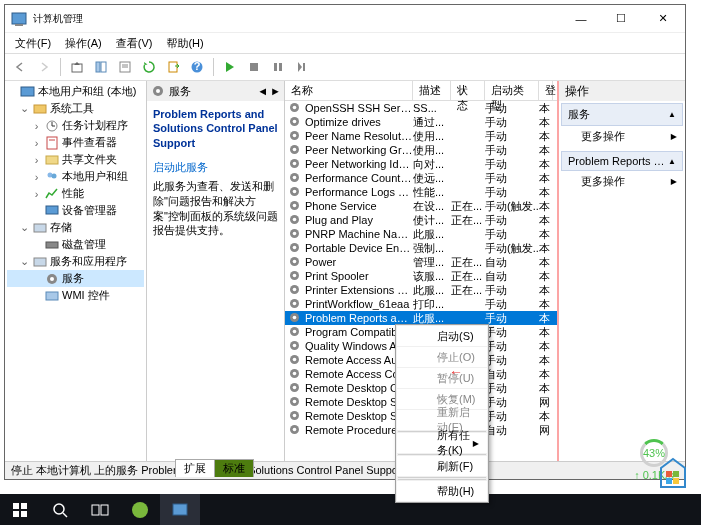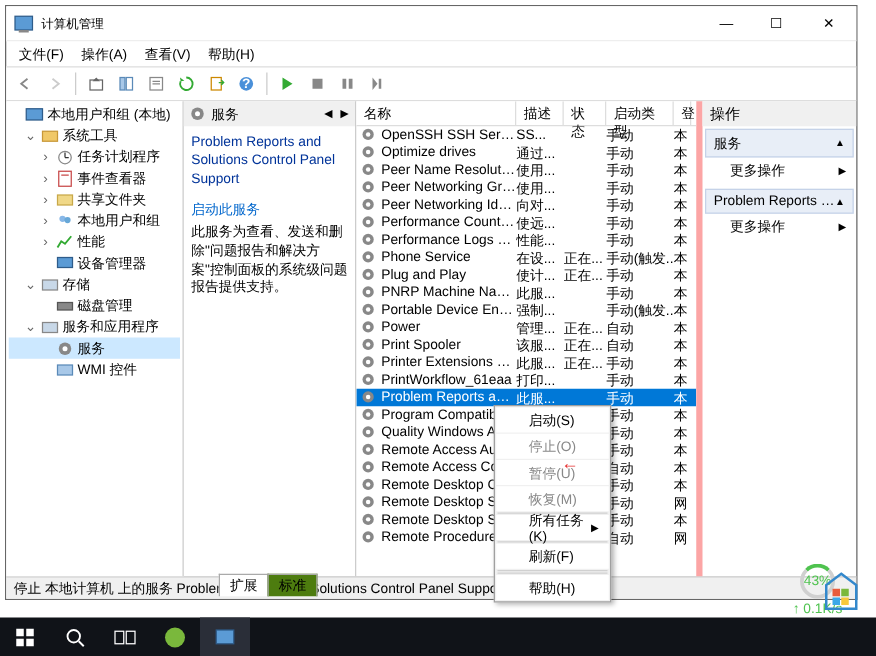--- a/index.html
+++ b/index.html
@@ -26,21 +26,21 @@
 .tree-row .exp { width: 11px; text-align: center; color: #666; }
 .tree-row .ico { width: 16px; height: 16px; margin: 0 2px; display: inline-block; }
 .tree-row .lbl { color: #000; }
 .ind0 { padding-left: 0px; } .ind1 { padding-left: 12px; } .ind2 { padding-left: 24px; }
 
 .center { flex: 1; display: flex; }
 .deskpane { width: 138px; border-right: 1px solid #ccc; }
 .deskpane-head { height: 20px; background: #f0f0f0; display: flex; align-items: center; padding-left: 4px; font-size: 12px; }
 .deskpane-head .nav { margin-left: auto; display: flex; gap: 2px; padding-right: 3px; }
 .deskpane-body { padding: 6px; }
-.svc-title { color: #003399; font-size: 11px; font-weight: normal; line-height: 1.3; margin-bottom: 10px; }
+.svc-title { color: #003399; font-size: 11px; font-weight: bold; line-height: 1.3; margin-bottom: 10px; }
 .svc-link { color: #0066cc; cursor: pointer; }
 .svc-desc-title { margin-top: 14px; color: #000; }
 .svc-desc { margin-top: 4px; color: #000; line-height: 1.35; }
 
 .listpane { flex: 1; position: relative; overflow: hidden; }
 .list-head { height: 20px; display: flex; background: #fff; border-bottom: 1px solid #ddd; }
 .list-head div { padding: 2px 6px; border-right: 1px solid #ddd; color: #000; }
 .col-name { width: 128px; } .col-desc { width: 38px; } .col-stat { width: 34px; } .col-start { width: 54px; } .col-log { width: 14px; }
 .list-body { overflow: hidden; }
 .svc-row { height: 14px; display: flex; align-items: center; white-space: nowrap; }
@@ -49,45 +49,45 @@
 .svc-row .d { width: 38px; overflow: hidden; }
 .svc-row .s { width: 34px; overflow: hidden; }
 .svc-row .t { width: 54px; overflow: hidden; }
 .svc-row .l { width: 14px; overflow: hidden; }
 .svc-row.selected { background: #0078d7; color: #fff; }
 .svc-row.selected .n, .svc-row.selected .d, .svc-row.selected .s, .svc-row.selected .t, .svc-row.selected .l { color: #fff; }
 .tabs { position: absolute; left: 150px; bottom: 2px; height: 18px; display: flex; }
 .tabs span { background: #4d7c0f; border: 1px solid #aaa; border-bottom: none; padding: 1px 8px; margin-right: -1px; }
 .tabs span.active { background: #fff; margin-left: 20px; }
 
-.actions { width: 128px; border-left: 5px solid #fca5a5; }
+.actions { width: 128px; border-left: 2px solid #fca5a5; }
 .actions-head { height: 20px; background: #f0f0f0; display: flex; align-items: center; padding-left: 6px; font-size: 12px; }
 .actions-body { padding: 2px; }
 .action-section { background: #e8eef7; padding: 3px 6px; border: 1px solid #c5d2e8; font-size: 11px; display: flex; align-items: center; }
 .action-section .arrow { margin-left: auto; font-size: 8px; }
 .action-item { padding: 3px 6px 3px 20px; display: flex; align-items: center; }
 .action-item .arrow { margin-left: auto; font-size: 8px; }
 
 .statusbar { height: 18px; border-top: 1px solid #ccc; background: #f0f0f0; display: flex; align-items: center; padding-left: 6px; font-size: 11px; color: #000; }
 
 
 .ctx { position: absolute; left: 395px; top: 324px; width: 94px; background: #f0f0f0; border: 1px solid #a0a0a0; box-shadow: 2px 2px 4px rgba(0,0,0,.3); z-index: 100; }
-.ctx-item { height: 20px; display: flex; align-items: center; padding: 0 8px 0 26px; background: #fff; margin: 1px; color: #000; position: relative; }
+.ctx-item { height: 20px; display: flex; align-items: center; padding: 0 8px 0 40px; background: #fff; margin: 1px; color: #000; position: relative; }
 .ctx-item.disabled { color: #888; }
 .ctx-item .sub { margin-left: auto; font-size: 8px; }
 .ctx-sep { height: 1px; background: #d0d0d0; margin: 1px 2px; }
 .red-arrow { position: absolute; left: 449px; top: 362px; z-index: 101; color: #e63232; font-size: 14px; font-weight: bold; }
 
 
 .taskbar { position: absolute; left: 0; bottom: 0; width: 701px; height: 31px; background: #101318; display: flex; align-items: center; }
 .taskbar .tbitem { width: 40px; height: 31px; display: flex; align-items: center; justify-content: center; }
 .taskbar .tbitem.active { background: #2a2e38; }
 
 
-.netw { position: absolute; right: 26px; bottom: 32px; width: 42px; text-align: center; font-size: 9px; }
+.netw { position: absolute; right: 26px; bottom: 44px; width: 42px; text-align: center; font-size: 9px; }
 .netw .ring { width: 28px; height: 28px; border: 3px solid #d0d0d0; border-top-color: #4fc34f; border-radius: 50%; margin: 0 auto; display: flex; align-items: center; justify-content: center; font-size: 9px; color: #4fc34f; }
 .netw .spd { color: #4fc34f; margin-top: 2px; }
 
 
 .wm { position: absolute; right: 10px; bottom: 34px; display: flex; align-items: center; gap: 4px; }
 .wm-text { font-family: "Microsoft YaHei"; }
 .wm-text .big { font-size: 18px; color: #3388cc; font-weight: 300; }
 .wm-text .small { font-size: 10px; color: #666; letter-spacing: 2px; }
 
 svg { display: block; }
@@ -694,20 +694,21 @@
   </div>
 
   <div class="statusbar">停止 本地计算机 上的服务 Problem Reports and Solutions Control Panel Support</div>
 </div>
 
 <div class="ctx">
   <div class="ctx-item">启动(S)</div>
   <div class="ctx-item disabled">停止(O)</div>
   <div class="ctx-item disabled">暂停(U)</div>
   <div class="ctx-item disabled">恢复(M)</div>
+  <div class="ctx-item disabled">重新启动(E)</div>
   <div class="ctx-sep"></div>
   <div class="ctx-item">
       <span>所有任务(K)</span>
       <span class="sub">▶</span>
     </div>
   <div class="ctx-sep"></div>
   <div class="ctx-item">刷新(F)</div>
   <div class="ctx-sep"></div>
   <div class="ctx-sep"></div>
   <div class="ctx-item">帮助(H)</div>

